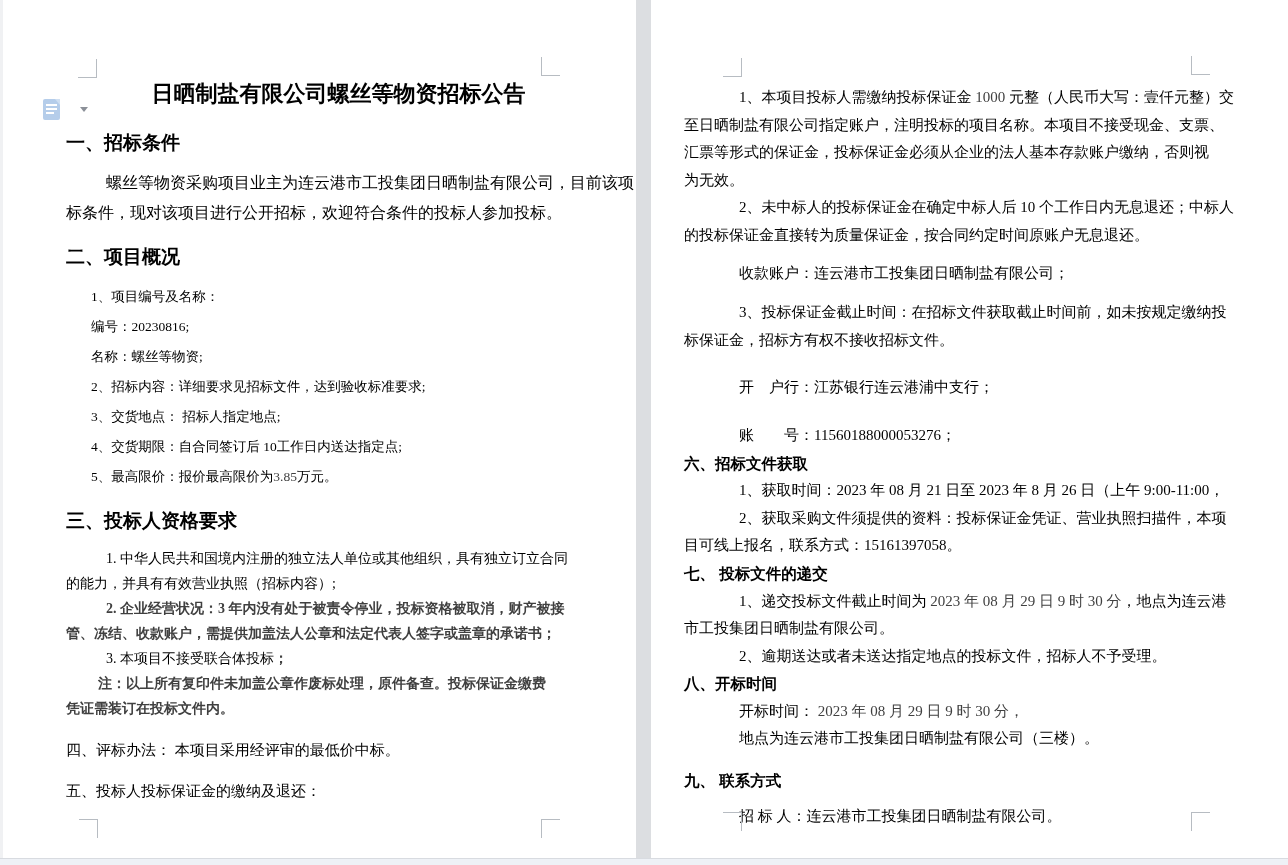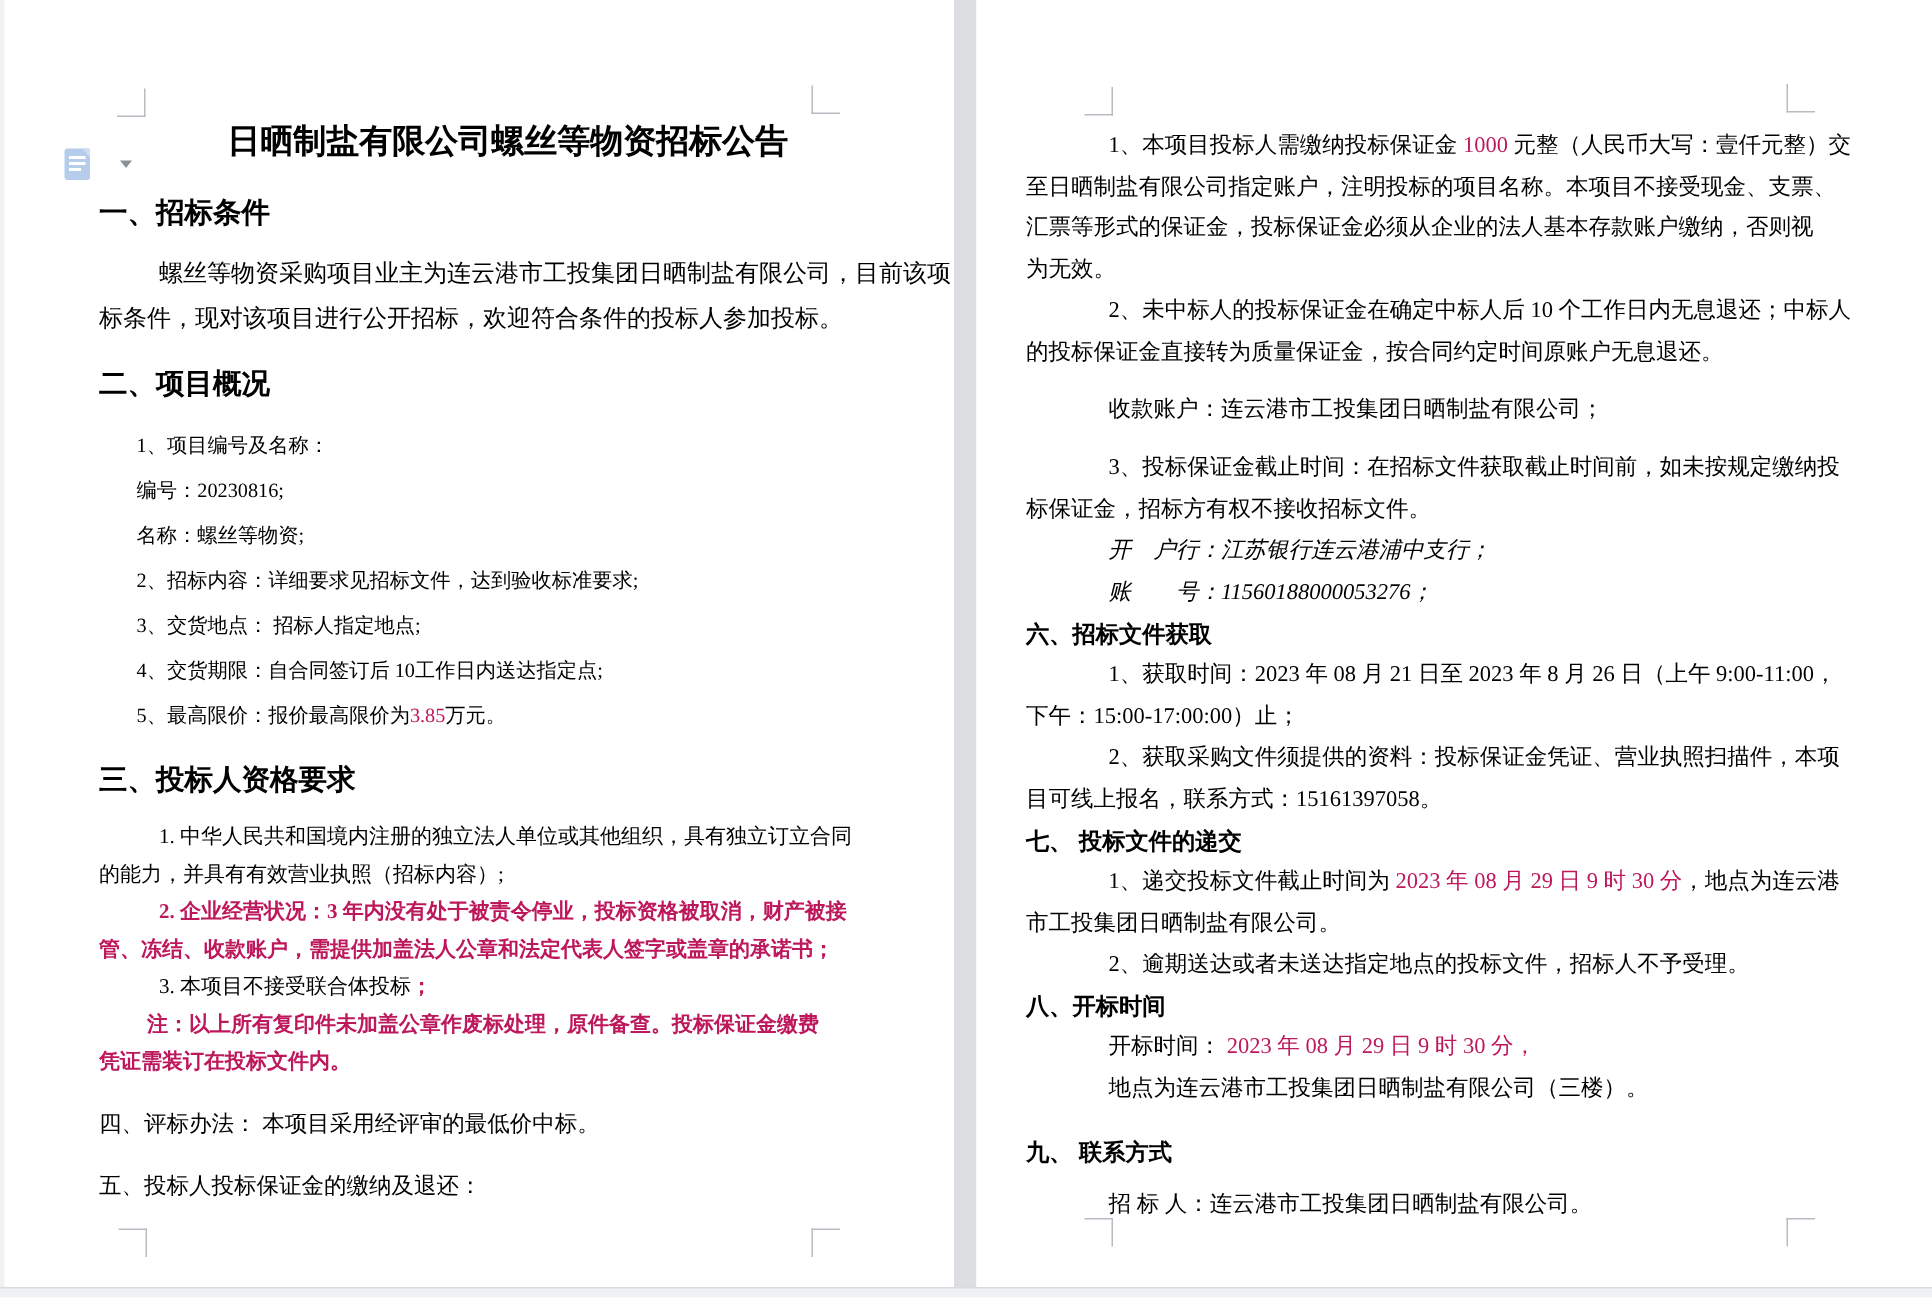--- a/index.html
+++ b/index.html
@@ -28,21 +28,21 @@
   .paste-btn .glyph{position:absolute;left:0;top:0;}
   .paste-btn .arrow{position:absolute;left:40px;top:10px;width:0;height:0;
     border-left:4px solid transparent;border-right:4px solid transparent;
     border-top:5px solid #8b9098;}
 
   
   .content{position:relative;}
   .p1 .content{padding:78px 0 0 63px;width:562px;}
   .p2 .content{padding:84px 0 0 33px;width:600px;}
   .line{white-space:nowrap;}
-  .red{color:#be185d;}
+  .red{color:#404040;}
   .b{font-weight:bold;}
   .ul{text-underline-offset:3px;}
 
   .p1 .title .line{font-family:"Liberation Sans","DejaVu Sans",sans-serif;font-weight:bold;
     font-size:22px;line-height:32px;text-align:center;width:545px;}
   .p1 .title{margin-bottom:20px;}
   .p1 .h1 .line{font-family:"Liberation Sans","DejaVu Sans",sans-serif;font-weight:bold;
     font-size:19px;line-height:26px;}
   .p1 .h1{margin:16px 0 12px 0;}
   .p1 .para .line{font-size:16px;line-height:30px;}
@@ -52,21 +52,21 @@
   .p1 .tight .line{font-size:14px;line-height:25px;}
   .p1 .p45 .line{font-size:15px;line-height:24px;}
   .p1 .p45{margin-top:17px;}
   .p1 .ind-3{text-indent:40px;}
   .p1 .ind-2{text-indent:32px;}
 
   .p2 .para2 .line{font-size:15px;line-height:27.6px;}
   .p2 .h2 .line{font-family:Liberation Sans, sans-serif;font-weight:bold;
     font-size:15.5px;line-height:27.6px;}
   .p2 .ind-2{text-indent:55px;}
-  .p2 .sp8{margin-top:0;font-style:italic;}
+  .p2 .sp8{margin-top:20px;}
   .p2 .sp10{margin-top:10px;}
   .p2 .sp12{margin-top:12px;}
   .p2 .gap-top{margin-top:14px;}
   .p2 .gap-top2{margin-top:8px;}
 </style>
 </head>
 <body>
 
 <div class="canvas">
   <div class="left-edge"></div>
@@ -131,21 +131,20 @@
           <div class="line ind-2 sp12"><span>3、投标保证金截止时间：在招标文件获取截止时间前，如未按规定缴纳投</span></div>
           <div class="line"><span>标保证金，招标方有权不接收招标文件。</span></div>
           <div class="line ind-2 sp8"><span>开　户行：江苏银行连云港浦中支行；</span></div>
           <div class="line ind-2 sp8"><span>账　　号：11560188000053276；</span></div>
         </div>
         <div class="h2">
           <div class="line"><span class="b">六、招标文件获取</span></div>
         </div>
         <div class="para2">
           <div class="line ind-2"><span>1、获取时间：2023 年 08 月 21 日至 2023 年 8 月 26 日（上午 9:00-11:00，</span></div>
-          <div class="line"><span>下午：15:00-17:00:00）止；</span></div>
           <div class="line ind-2"><span>2、获取采购文件须提供的资料：投标保证金凭证、营业执照扫描件，本项</span></div>
           <div class="line"><span>目可线上报名，联系方式：15161397058。</span></div>
         </div>
         <div class="h2">
           <div class="line"><span class="b">七、 投标文件的递交</span></div>
         </div>
         <div class="para2">
           <div class="line ind-2"><span>1、递交投标文件截止时间为</span><span class="red ul"> 2023</span><span class="red"> 年 </span><span class="red ul">08</span><span class="red"> 月 </span><span class="red ul">29</span><span class="red"> 日 </span><span class="red ul">9</span><span class="red"> 时 </span><span class="red ul">30</span><span class="red"> 分</span><span>，地点为</span><span class="ul">连云港</span></div>
           <div class="line"><span class="ul">市工投集团日晒制盐有限公司。 </span></div>
           <div class="line ind-2"><span>2、逾期送达或者未送达指定地点的投标文件，招标人不予受理。</span></div>

